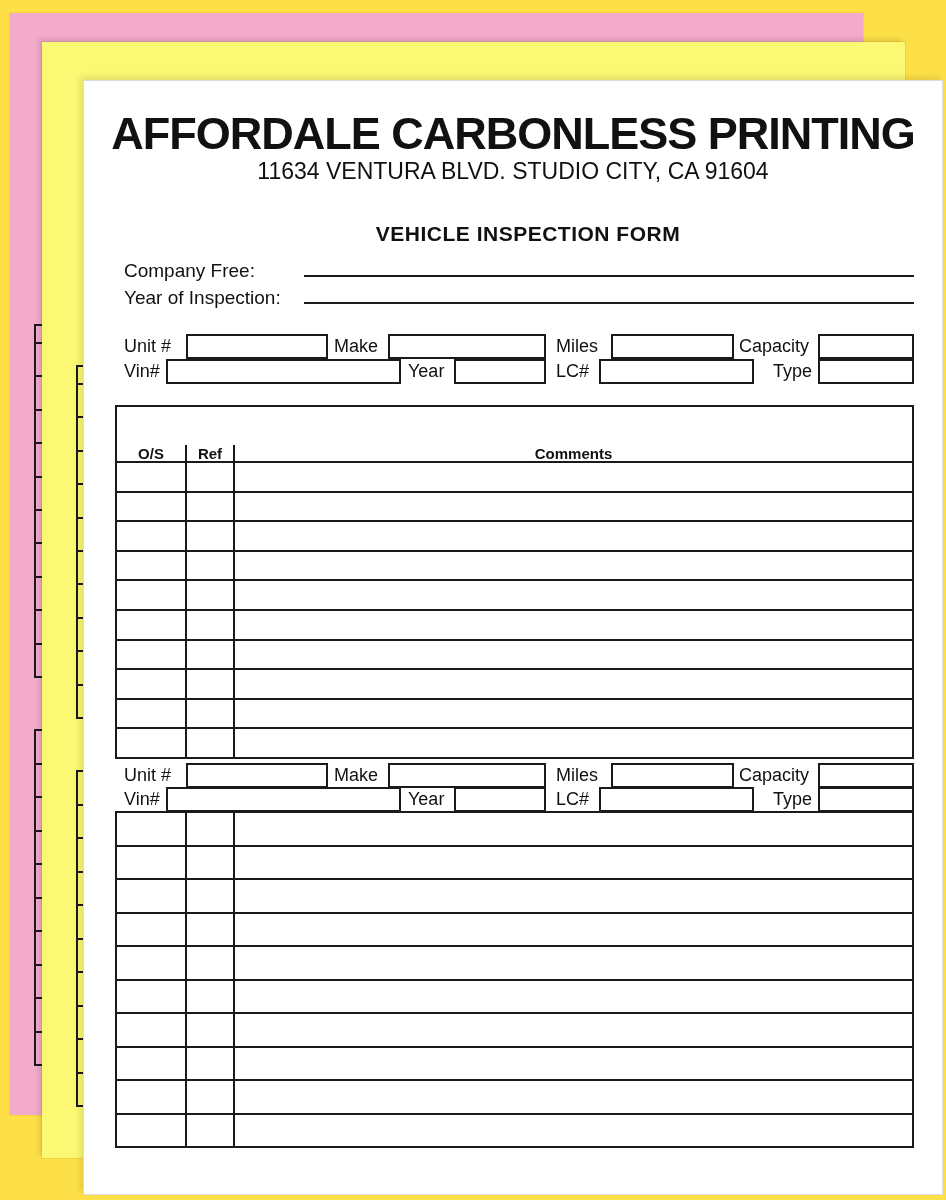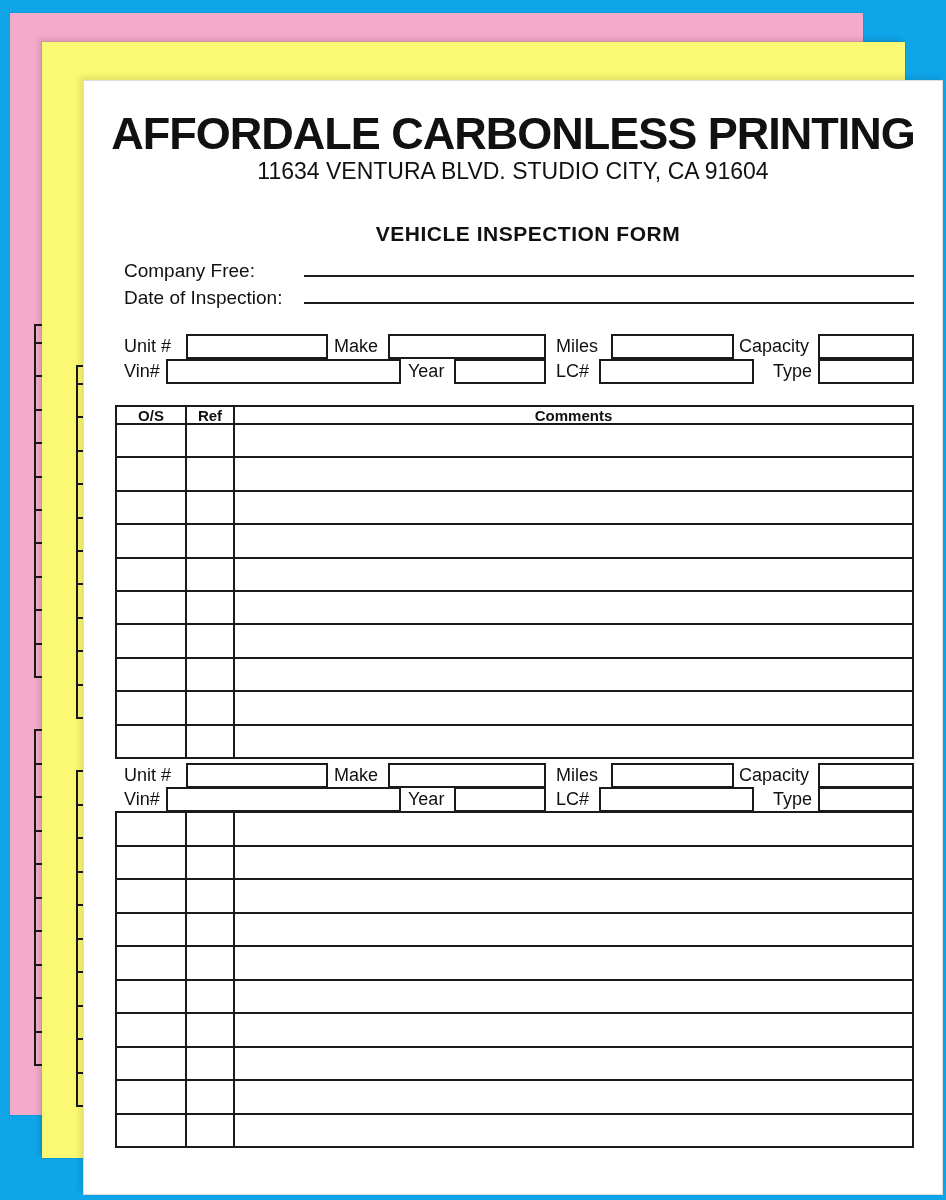--- a/index.html
+++ b/index.html
@@ -2,21 +2,21 @@
 <html><head>
 <meta charset="utf-8">
 <style>
   html,body{margin:0;padding:0;background:#ffffff;}
   .stage{
     position:relative;
     width:946px;height:1200px;
     overflow:hidden;
     font-family:"Liberation Sans","DejaVu Sans",sans-serif;
     color:#111;
-    background:#0ea5e9;
+    background:#fde047;
   }
   .sheet{position:absolute;box-sizing:border-box;}
   .sheet-pink{
     left:10px;top:13px;width:853px;height:1102px;
     background:#F3ABC9;z-index:1;
     box-shadow:0 0 0 1px rgba(0,0,0,0.05);
   }
   .sheet-yellow{
     left:42px;top:42px;width:863px;height:1116px;
     background:#FBF873;z-index:2;
@@ -81,21 +81,21 @@
 
   
   .ftable{
     position:absolute;left:31px;width:799px;
     border:2px solid #1a1a1a;box-sizing:border-box;
     display:flex;flex-direction:column;background:#fff;
   }
   .ftable-1{top:324px;height:354px;}
   .ftable-2{top:730px;height:337px;}
   .thead{display:flex;height:18px;border-bottom:2px solid #1a1a1a;box-sizing:border-box;
-    font-size:15px;font-weight:bold;line-height:15px;}
+    font-size:15px;font-weight:bold;line-height:15px;margin-top:38px;}
   .thead > div{display:flex;align-items:center;justify-content:center;box-sizing:border-box;}
   .tbody{flex:1;display:flex;flex-direction:column;}
   .trow{flex:1;display:flex;border-bottom:2px solid #1a1a1a;box-sizing:border-box;}
   .trow:last-child{border-bottom:none;}
   .c1{width:70px;border-right:2px solid #1a1a1a;box-sizing:border-box;}
   .c2{width:48px;border-right:2px solid #1a1a1a;box-sizing:border-box;}
   .c3{flex:1;}
 </style>
 </head>
 <body>
@@ -167,21 +167,21 @@
   </div>
 
   <div class="sheet sheet-white">
 
     <div class="biz-name">AFFORDALE CARBONLESS PRINTING</div>
     <div class="biz-address">11634 VENTURA BLVD. STUDIO CITY, CA 91604</div>
     <div class="form-title">VEHICLE INSPECTION FORM</div>
 
     <div class="fill-label lbl-company">Company Free:</div>
     <div class="fill-line line-company"></div>
-    <div class="fill-label lbl-date">Date of Inspection:</div>
+    <div class="fill-label lbl-date">Year of Inspection:</div>
     <div class="fill-line line-date"></div>
 
     <div class="fsec" style="--r1:253; --r2:278;">
       <div class="flabel r1 x-unit-l">Unit #</div>
       <div class="fbox   r1 x-unit-b"></div>
       <div class="flabel r1 x-make-l">Make</div>
       <div class="fbox   r1 x-make-b"></div>
       <div class="flabel r1 x-miles-l">Miles</div>
       <div class="fbox   r1 x-miles-b"></div>
       <div class="flabel r1 x-cap-l">Capacity</div>

